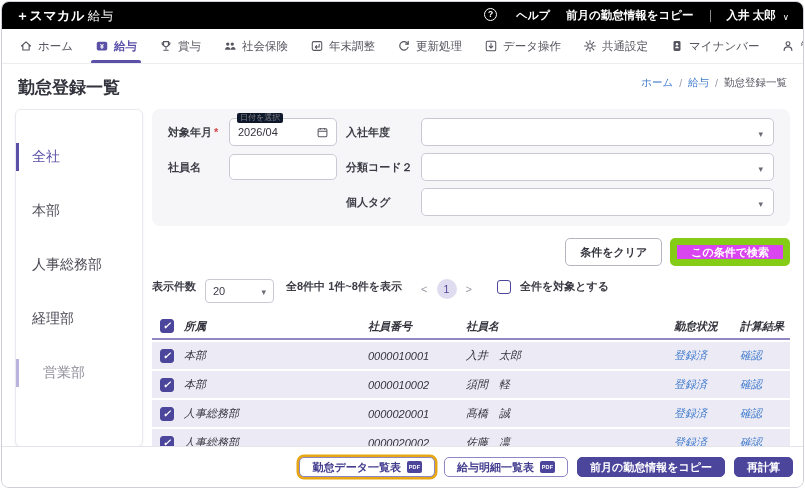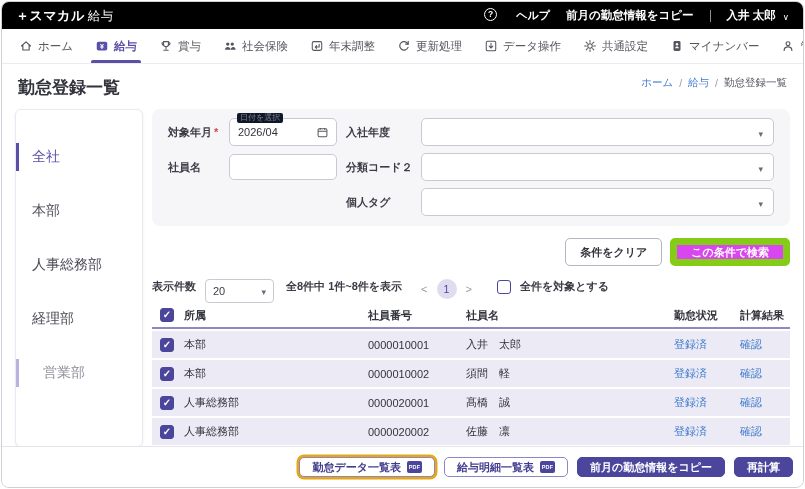--- a/index.html
+++ b/index.html
@@ -70,21 +70,21 @@
   .pager{display:flex;align-items:center;gap:7px;margin-left:8px;}
   .pg-arrow{color:#9a9aa5;font-size:11px;cursor:pointer;padding:0 2px;}
   .pg-num{width:20px;height:20px;border-radius:50%;background:#DFDCF0;color:#4C459C;display:flex;align-items:center;justify-content:center;font-size:10.5px;cursor:pointer;}
   .checkbox{width:14px;height:14px;border:1.5px solid #4C459C;border-radius:3px;background:#fff;box-sizing:border-box;cursor:pointer;flex:none;display:flex;align-items:center;justify-content:center;}
   .checkbox.checked{background:#4C459C;border-color:#4C459C;}
   .checkbox.checked::after{content:"✓";color:#fff;font-size:10px;font-weight:bold;line-height:1;}
   .select-all-wrap{display:flex;align-items:center;gap:9px;margin-left:14px;}
   .select-all-label{font-weight:bold;}
 
   
-  .table{}
+  .table{margin-top:11px;font-style:italic;}
   .thead{display:flex;align-items:center;height:24px;border-bottom:2px solid #8f88c2;font-size:11px;font-weight:bold;color:#33333d;}
   .trow{display:flex;align-items:center;height:27px;background:#ECEBF5;margin-top:2px;font-size:11px;color:#33333d;}
   .c-check{width:32px;padding-left:8px;box-sizing:border-box;display:flex;}
   .c-dept{width:184px;}
   .c-no{width:98px;}
   .c-name{width:208px;}
   .c-status{width:66px;}
   .c-result{flex:1;}
   .link{color:#3D79CC;cursor:pointer;}
 

